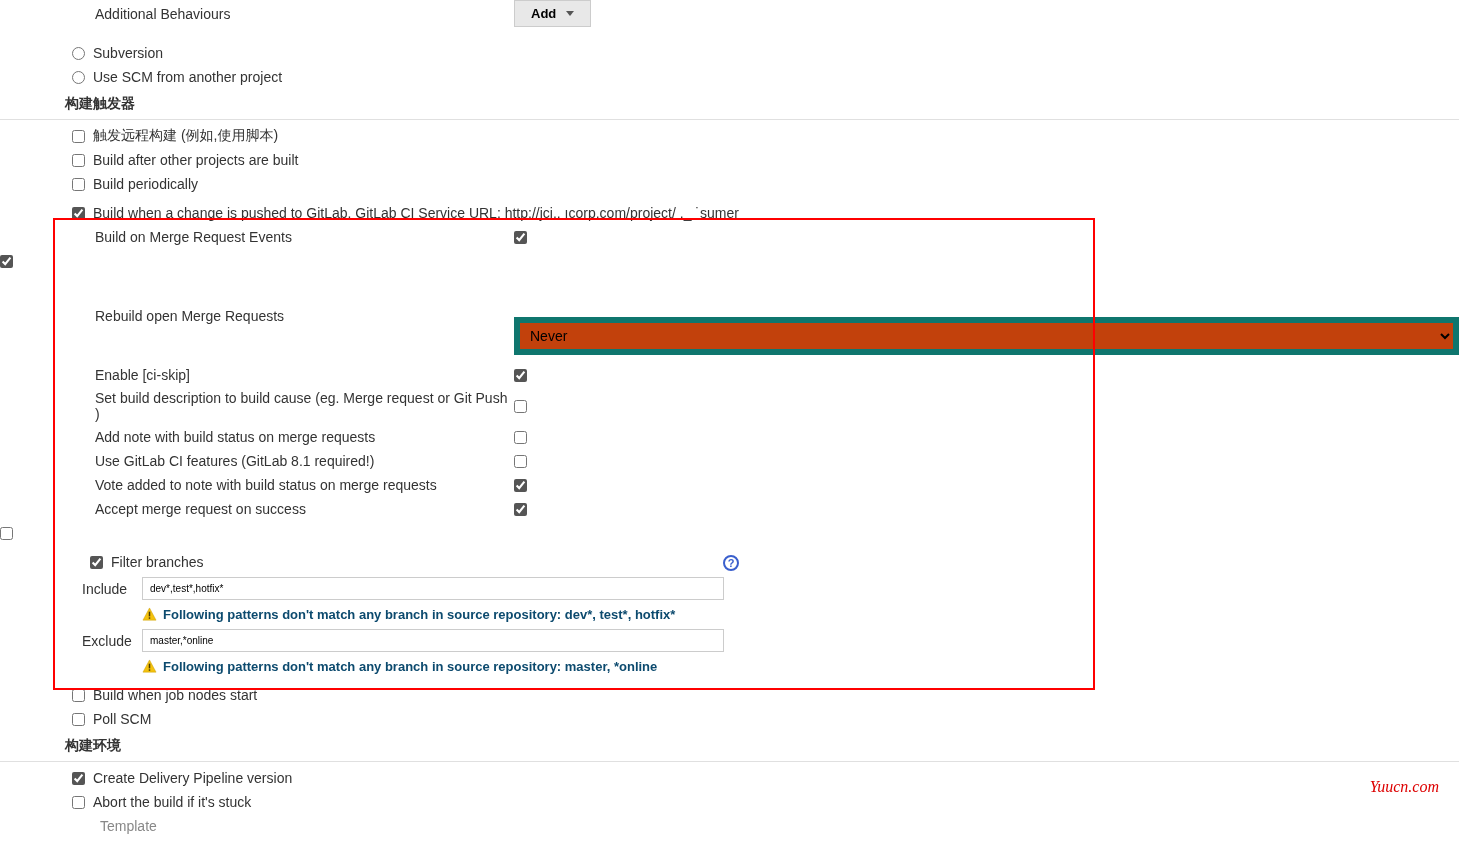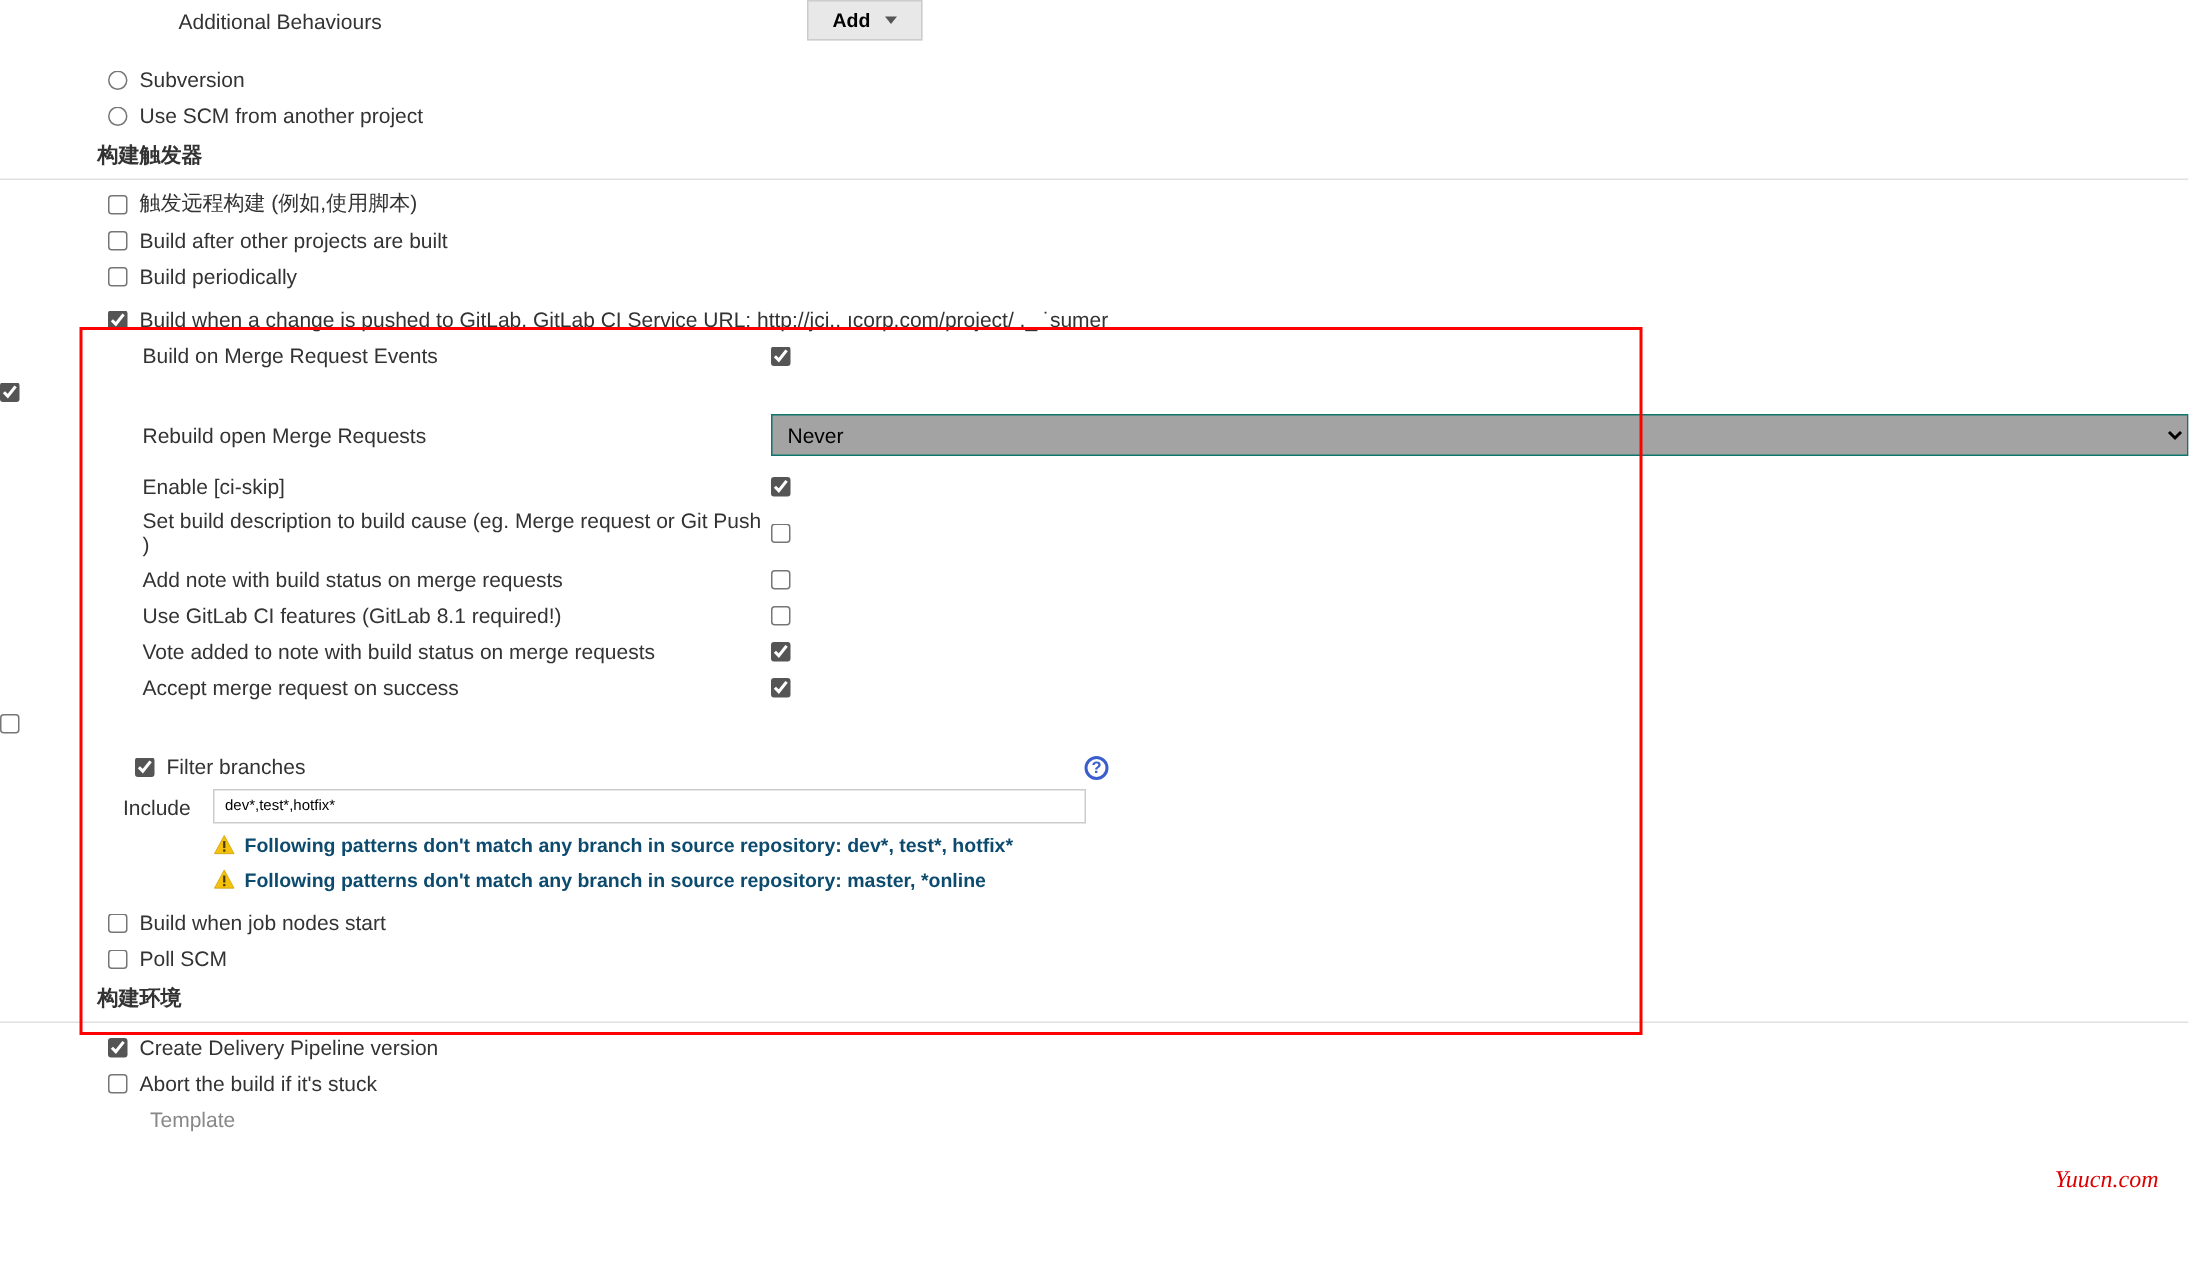--- a/index.html
+++ b/index.html
@@ -44,24 +44,25 @@
       border-left: 4px solid transparent;
       border-right: 4px solid transparent;
       border-top: 5px solid #555;
     }
     input[type="checkbox"], input[type="radio"] {
       width: 13px; height: 13px; margin-right: 8px;
       accent-color: #555;
     }
     .select-wide {
       width: 100%;
-      border: 1px solid #0f766e;
+      border: 6px solid #0f766e;
       padding: 4px 6px;
       font-size: 14px;
-      background: #a3a3a3;
+      background: #c2410c;
+      margin-top: 41px;
     }
     .text-input {
       width: 582px;
       border: 1px solid #ccc;
       padding: 5px 7px;
       font-size: 10px;
     }
     .warning-row {
       display: flex; align-items: center; gap: 6px;
       padding-left: 142px; padding-top: 4px; padding-bottom: 4px;
@@ -91,21 +92,21 @@
       display: inline-flex; align-items: center; justify-content: center;
       cursor: pointer;
     }
     .control-col { flex: 1; display: flex; align-items: center; }
     .watermark {
       position: fixed; bottom: 50px; right: 20px;
       color: #d00; font-size: 16px; font-style: italic;
       font-family: Georgia, serif;
     }
     .label-text { color: #333; }
-    .behaviours-row { display: flex; align-items: center; padding-bottom: 14px; margin-left: 24px; }
+    .behaviours-row { display: flex; align-items: center; padding-bottom: 14px; }
     .behaviours-row .label { padding-left: 95px; width: 514px; }
     .gap-top { margin-top: 5px; }
     .template-label { padding-left: 100px; color: #888; }
   </style>
 </head>
 <body>
 
 <div class="content">
 
   <div class="behaviours-row">
@@ -234,20 +235,24 @@
   </div>
   <div class="warning-row">
     <svg class="warning-icon" viewBox="0 0 16 16">
       <polygon points="8,1 15,14 1,14" fill="#f4c20d" stroke="#c89a00" stroke-width="0.5"></polygon>
       <rect x="7.2" y="5" width="1.6" height="5" fill="#4a3b00"></rect>
       <rect x="7.2" y="11" width="1.6" height="1.6" fill="#4a3b00"></rect>
     </svg>
     <span class="warning-text">Following patterns don't match any branch in source repository: dev*, test*, hotfix*</span>
   </div>
 
+  <div class="row">
+    <div class="indent-filter label-text">Exclude</div>
+    <input class="text-input" type="text" value="master,*online" style="">
+  </div>
   <div class="warning-row">
     <svg class="warning-icon" viewBox="0 0 16 16">
       <polygon points="8,1 15,14 1,14" fill="#f4c20d" stroke="#c89a00" stroke-width="0.5"></polygon>
       <rect x="7.2" y="5" width="1.6" height="5" fill="#4a3b00"></rect>
       <rect x="7.2" y="11" width="1.6" height="1.6" fill="#4a3b00"></rect>
     </svg>
     <span class="warning-text">Following patterns don't match any branch in source repository: master, *online</span>
   </div>
 
   <div class="row gap-top">

